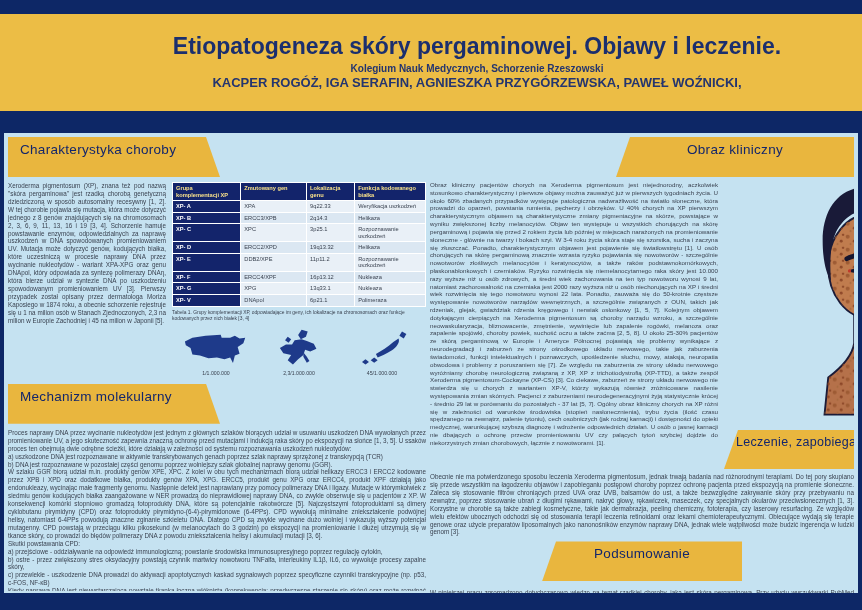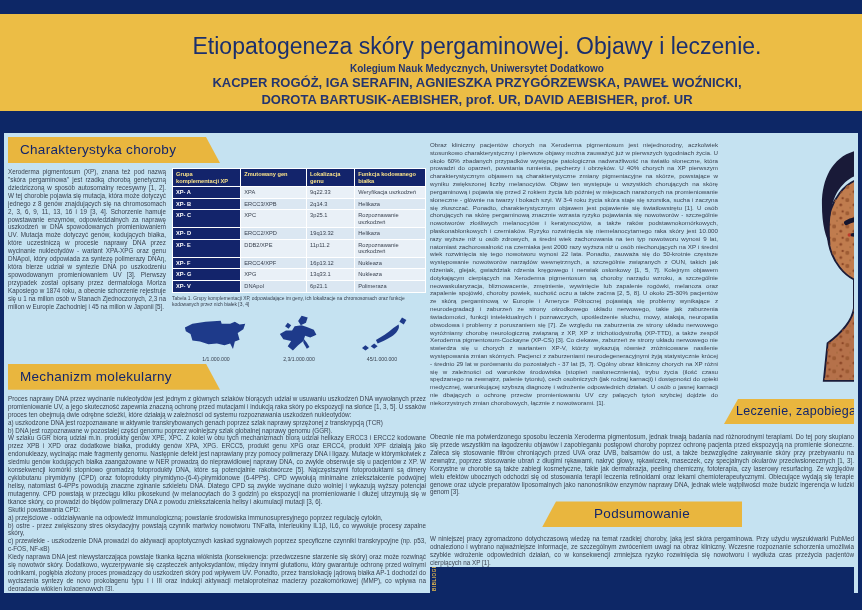--- a/index.html
+++ b/index.html
@@ -7,32 +7,32 @@
   body{background:#0d2766;font-family:"Liberation Sans",sans-serif}
   .poster{position:relative;width:862px;height:610px;background:#0d2766}
 
   
   .header-band{position:absolute;left:0;top:14px;width:862px;height:97px;background:#ecbd45}
   .logo-box{position:absolute;left:13px;top:22px;width:81px;height:82px;background:#1e3c8a;
             display:flex;align-items:center;justify-content:center}
   .logo-text{color:#fff;font-weight:bold;font-size:40px;letter-spacing:-5px;
              font-family:"DejaVu Sans",sans-serif;transform:scaleY(1.05)}
   .titles{position:absolute;left:108px;right:16px;top:20px;text-align:center;color:#1b2f6e}
-  .main-title{font-size:23px;font-weight:normal;line-height:1.1;margin-bottom:3px}
+  .main-title{font-size:23px;font-weight:bold;line-height:1.1;margin-bottom:3px}
   .sub-line{font-size:10px;line-height:1.3;font-weight:bold;color:#24356f}
   .authors-line{font-size:13px;line-height:1.3;font-weight:bold;color:#24356f}
 
   
   .content{position:absolute;left:4px;top:133px;width:854px;height:460px;background:#c5e2f1}
   .col{position:absolute;top:4px;display:flex;flex-direction:column;overflow:hidden}
   .col-left{left:4px;width:418px;height:454px}
   .col-right{left:426px;width:424px;height:456px}
 
   .sec-hdr{background:#e9b63e;color:#13266b;font-size:13.5px;letter-spacing:.3px;
-           padding:5px 12px 6px;white-space:nowrap;flex:0 0 auto}
+           padding:5px 12px 20px;white-space:nowrap;flex:0 0 auto}
   .sec-hdr.slant-right{clip-path:polygon(0 0,calc(100% - 14px) 0,100% 100%,0 100%)}
   .sec-hdr.slant-left{clip-path:polygon(14px 0,100% 0,100% 100%,0 100%);text-align:center}
 
   .body-text{font-size:6.3px;line-height:1.26;color:#3a4250;text-align:justify}
   .para{margin:0}
 
   
   .char-row{display:flex;gap:6px;margin-top:5px;flex:0 0 auto}
   .char-text{width:158px;flex:0 0 auto}
   .char-right{flex:1;display:flex;flex-direction:column}
@@ -43,21 +43,21 @@
   table.xp tbody th{background:#13246b;color:#fff;font-weight:bold}
   table.xp tbody td{background:#e9f0f7;color:#3a4250}
   table.xp tbody tr:nth-child(even) td{background:#dbe7f2}
   .table-caption{font-size:4.9px;line-height:1.25;color:#3a4250;margin-top:3px}
 
   .maps-row{display:flex;justify-content:space-between;margin-top:6px;padding:0 6px}
   .map-item{width:76px;text-align:center}
   .map-item svg{width:66px;height:40px;display:block;margin:0 auto}
   .map-label{font-size:5.2px;color:#3a4250;margin-top:2px}
 
-  .mech-hdr{margin-top:2px;width:212px}
+  .mech-hdr{margin-top:8px;width:212px}
   .char-hdr{width:212px}
   .mech-body{margin-top:5px}
 
   
   .obraz-hdr{width:238px;margin-left:auto}
   .obraz-row{display:flex;gap:6px;margin-top:4px;flex:0 0 auto;height:288px;overflow:hidden}
   .obraz-text{width:288px;flex:0 0 auto;font-size:6.2px}
   .face-col{flex:1;display:flex;flex-direction:column;align-items:center}
   .face-col svg{width:128px;height:250px}
   .lecz-hdr{width:272px;margin:6px 0 0 auto}
@@ -72,23 +72,22 @@
   .ref-col{flex:1;display:flex;flex-direction:column;gap:1px}
 </style>
 </head>
 <body>
 
 <div class="poster">
 
   <div class="header-band">
     <div class="titles">
       <div class="main-title">Etiopatogeneza skóry pergaminowej. Objawy i leczenie.</div>
-      <div class="sub-line">Kolegium Nauk Medycznych, Uniwersytet Dodatkowo</div>
+      <div class="sub-line">Kolegium Nauk Medycznych, Schorzenie Rzeszowski</div>
       <div class="authors-line">KACPER ROGÓŻ, IGA SERAFIN, AGNIESZKA PRZYGÓRZEWSKA, PAWEŁ WOŹNICKI,</div>
-      <div class="authors-line">DOROTA BARTUSIK-AEBISHER, prof. UR, DAVID AEBISHER, prof. UR</div>
     </div>
   </div>
 
   <div class="content">
 
     <div class="col col-left">
       <div class="sec-hdr slant-right char-hdr">Charakterystyka choroby</div>
 
       <div class="char-row">
         <div class="char-text body-text">Xeroderma pigmentosum (XP), znana też pod nazwą "skóra pergaminowa" jest rzadką chorobą genetyczną dziedziczoną w sposób autosomalny recesywny [1, 2]. W tej chorobie pojawia się mutacja, która może dotyczyć jednego z 8 genów znajdujących się na chromosomach 2, 3, 6, 9, 11, 13, 16 i 19 [3, 4]. Schorzenie hamuje powstawanie enzymów, odpowiedzialnych za naprawę uszkodzeń w DNA spowodowanych promieniowaniem UV. Mutacja może dotyczyć genów, kodujących białka, które uczestniczą w procesie naprawy DNA przez wycinanie nukleotydów - wariant XPA-XPG oraz genu DNApol, który odpowiada za syntezę polimerazy DNAη, która bierze udział w syntezie DNA po uszkodzeniu spowodowanym promieniowaniem UV [3]. Pierwszy przypadek został opisany przez dermatologa Moriza Kaposiego w 1874 roku, a obecnie schorzenie rejestruje się u 1 na milion osób w Stanach Zjednoczonych, 2,3 na milion w Europie Zachodniej i 45 na milion w Japonii [5].</div>
@@ -198,20 +197,21 @@
           <div class="para">W szlaku GGR biorą udział m.in. produkty genów XPE, XPC. Z kolei w obu tych mechanizmach biorą udział helikazy ERCC3 i ERCC2 kodowane przez XPB i XPD oraz dodatkowe białka, produkty genów XPA, XPG. ERCC5, produkt genu XPG oraz ERCC4, produkt XPF działają jako endonukleazy, wycinając małe fragmenty genomu. Następnie defekt jest naprawiany przy pomocy polimerazy DNA i ligazy. Mutacje w którymkolwiek z siedmiu genów kodujących białka zaangażowane w NER prowadzą do nieprawidłowej naprawy DNA, co zwykle obserwuje się u pacjentów z XP. W konsekwencji komórki stopniowo gromadzą fotoprodukty DNA, które są potencjalnie rakotwórcze [5]. Najczęstszymi fotoproduktami są dimery cyklobutanu pirymidyny (CPD) oraz fotoprodukty pirymidyno-(6-4)-pirymidonowe (6-4PPs). CPD wywołują minimalne zniekształcenie podwójnej helisy, natomiast 6-4PPs powodują znaczne zginanie szkieletu DNA. Dlatego CPD są zwykle wycinane dużo wolniej i wykazują wyższy potencjał mutagenny. CPD powstają w przeciągu kilku pikosekund (w melanocytach do 3 godzin) po ekspozycji na promieniowanie i dłużej utrzymują się w tkance skóry, co prowadzi do błędów polimerazy DNA z powodu zniekształcenia helisy i akumulacji mutacji [3, 6].</div>
           <div class="para">Skutki powstawania CPD:</div>
           <div class="para">a) przejściowe - oddziaływanie na odpowiedź immunologiczną; powstanie środowiska immunosupresyjnego poprzez regulację cytokin,</div>
           <div class="para">b) ostre - przez zwiększony stres oksydacyjny powstają czynnik martwicy nowotworu TNFalfa, interleukiny IL1β, IL6, co wywołuje procesy zapalne skóry,</div>
           <div class="para">c) przewlekłe - uszkodzenie DNA prowadzi do aktywacji apoptotycznych kaskad sygnałowych poprzez specyficzne czynniki transkrypcyjne (np. p53, c-FOS, NF-κB)</div>
           <div class="para">Kiedy naprawa DNA jest niewystarczająca powstaje tkanka łączna włóknista (konsekwencja: przedwczesne starzenie się skóry) oraz może rozwinąć się nowotwór skóry. Dodatkowo, wyczerpywanie się cząsteczek antyoksydantów, między innymi glutationu, który gwarantuje ochronę przed wolnymi rodnikami, pogłębia złożony proces prowadzący do uszkodzeń skóry pod wpływem UV. Ponadto, przez translokację jądrową białka AP-1 dochodzi do wyciszenia syntezy de novo prokolagenu typu I i III oraz indukcji aktywacji metaloproteinaz macierzy pozakomórkowej (MMP), co wpływa na degradację włókien kolagenowych [3].</div>
         </div>
     </div>
 
     <div class="col col-right">
+      <div class="sec-hdr slant-left obraz-hdr">Obraz kliniczny</div>
 
       <div class="obraz-row">
         <div class="obraz-text body-text">Obraz kliniczny pacjentów chorych na Xeroderma pigmentosum jest niejednorodny, aczkolwiek stosunkowo charakterystyczny i pierwsze objawy można zauważyć już w pierwszych tygodniach życia. U około 60% zbadanych przypadków występuje patologiczna nadwrażliwość na światło słoneczne, która prowadzi do oparzeń, powstania rumienia, pęcherzy i obrzęków. U 40% chorych na XP pierwszym charakterystycznym objawem są charakterystyczne zmiany pigmentacyjne na skórze, powstające w wyniku zwiększonej liczby melanocytów. Objaw ten występuje u wszystkich chorujących na skórę pergaminową i pojawia się przed 2 rokiem życia lub później w miejscach narażonych na promieniowanie słoneczne - głównie na twarzy i bokach szyi. W 3-4 roku życia skóra staje się szorstka, sucha i zaczyna się złuszczać. Ponadto, charakterystycznym objawem jest pojawienie się światłowstrętu [1]. U osób chorujących na skórę pergaminową znacznie wzrasta ryzyko pojawiania się nowotworów - szczególnie nowotworów złośliwych melanocytów i keratynocytów, a także raków podstawnokomórkowych, płaskonabłonkowych i czerniaków. Ryzyko rozwinięcia się niemelanocytarnego raka skóry jest 10.000 razy wyższe niż u osób zdrowych, a średni wiek zachorowania na ten typ nowotworu wynosi 9 lat, natomiast zachorowalność na czerniaka jest 2000 razy wyższa niż u osób niechorujących na XP i średni wiek rozwinięcia się tego nowotworu wynosi 22 lata. Ponadto, zauważa się do 50-krotnie częstsze występowanie nowotworów narządów wewnętrznych, a szczególnie związanych z OUN, takich jak rdzeniak, glejak, gwiaździak rdzenia kręgowego i nerwiak osłonkowy [1, 5, 7]. Kolejnym objawem dotykającym cierpiących na Xeroderma pigmentosum są choroby narządu wzroku, a szczególnie neowaskularyzacja, bliznowacenie, zmętnienie, wywinięcie lub zapalenie rogówki, melanoza oraz zapalenie spojówki, choroby powiek, suchość oczu a także zaćma [2, 5, 8]. U około 25-30% pacjentów ze skórą pergaminową w Europie i Ameryce Północnej pojawiają się problemy wynikające z neurodegradacji i zaburzeń ze strony ośrodkowego układu nerwowego, takie jak zaburzenia świadomości, funkcji intelektualnych i poznawczych, upośledzenie słuchu, mowy, ataksja, neuropatia obwodowa i problemy z poruszaniem się [7]. Ze względu na zaburzenia ze strony układu nerwowego wyróżniamy chorobę neurologiczną związaną z XP, XP z trichotiodystrofią (XP-TTD), a także zespół Xeroderma pigmentosum-Cockayne (XP-CS) [3]. Co ciekawe, zaburzeń ze strony układu nerwowego nie stwierdza się u chorych z wariantem XP-V, którzy wykazują również zróżnicowane nasilenie występowania zmian skórnych. Pacjenci z zaburzeniami neurodegeneracyjnymi żyją statystycznie krócej - średnio 29 lat w porównaniu do pozostałych - 37 lat [5, 7]. Ogólny obraz kliniczny chorych na XP różni się w zależności od warunków środowiska (stopień nasłonecznienia), trybu życia (ilość czasu spędzanego na zewnątrz, palenie tytoniu), cech osobniczych (jak rodzaj karnacji) i dostępności do opieki medycznej, warunkującej szybszą diagnozę i wdrożenie odpowiednich działań. U osób o jasnej karnacji nie dbających o ochronę przeciw promieniowaniu UV czy palących tytoń szybciej dojdzie do niekorzystnych zmian chorobowych, łącznie z nowotworami. [1].</div>
         <div class="face-col">
           <svg viewBox="0 0 136 260">
             <defs>
               <pattern id="spots" width="14" height="14" patternUnits="userSpaceOnUse">
                 <circle cx="3" cy="4" r="2.2" fill="#9c5a33"></circle>
                 <circle cx="10" cy="9" r="1.6" fill="#8a4526"></circle>
                 <circle cx="6" cy="12" r="1.1" fill="#a66a3f"></circle>

